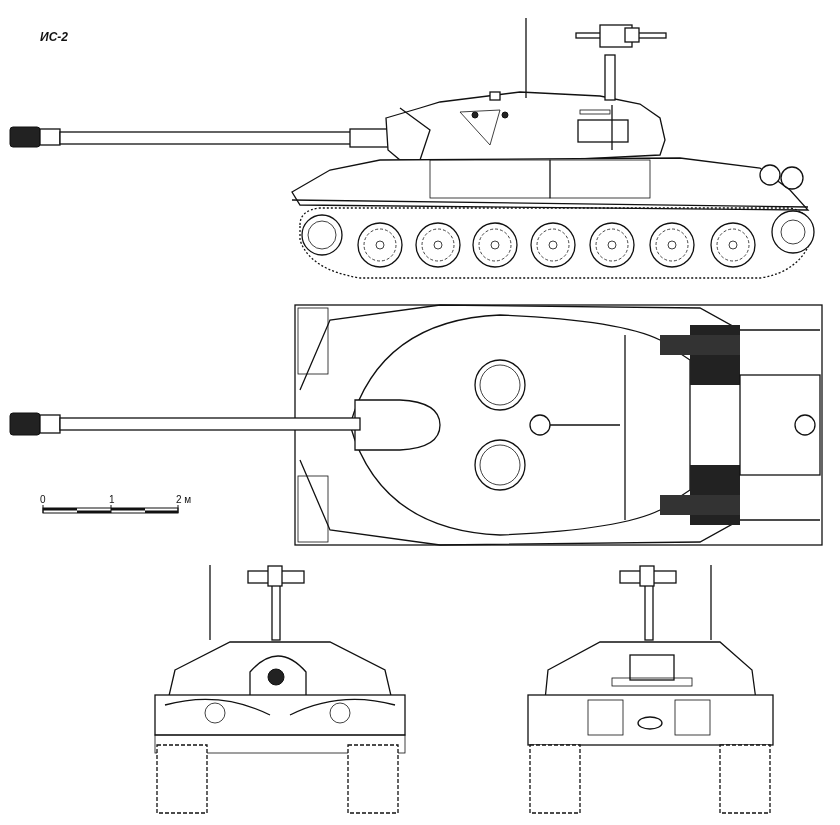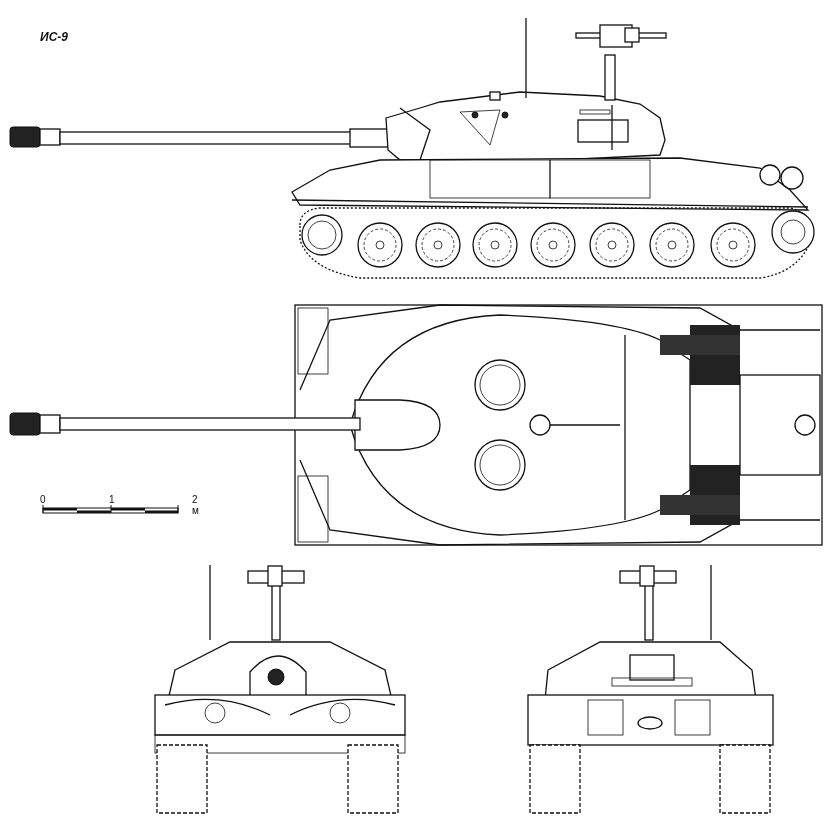--- a/index.html
+++ b/index.html
@@ -9,26 +9,26 @@
   .scale .lbl{position:absolute;top:0;font-size:10px;color:#111;}
   svg{position:absolute;left:0;top:0;}
   .ln{fill:none;stroke:#111;stroke-width:1.3;}
   .th{fill:none;stroke:#111;stroke-width:0.8;}
   .fl{fill:#fff;stroke:#111;stroke-width:1.3;}
   .dk{fill:#222;stroke:#111;stroke-width:1;}
 </style>
 </head>
 <body>
 
-<div class="title">ИС-9</div>
+<div class="title">ИС-2</div>
 
 <div class="scale">
   <span class="lbl" style="left:0">0</span>
   <span class="lbl" style="left:69px">1</span>
-  <span class="lbl" style="left:152px">2 м</span>
+  <span class="lbl" style="left:136px">2 м</span>
   <svg width="160" height="30" style="left:0;top:0">
     <rect x="3" y="14" width="135" height="5" fill="#fff" stroke="#111" stroke-width="1"></rect>
     <rect x="3" y="14" width="34" height="2.5" fill="#111"></rect>
     <rect x="37" y="16.5" width="34" height="2.5" fill="#111"></rect>
     <rect x="71" y="14" width="34" height="2.5" fill="#111"></rect>
     <rect x="105" y="16.5" width="33" height="2.5" fill="#111"></rect>
     <line x1="3" y1="11" x2="3" y2="19" stroke="#111"></line>
     <line x1="71" y1="11" x2="71" y2="19" stroke="#111"></line>
     <line x1="138" y1="11" x2="138" y2="19" stroke="#111"></line>
   </svg>

